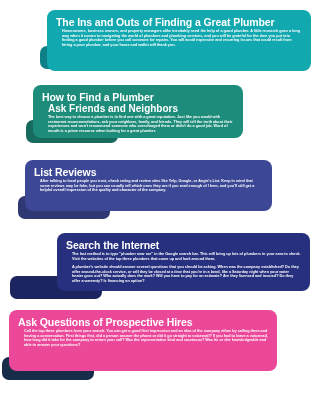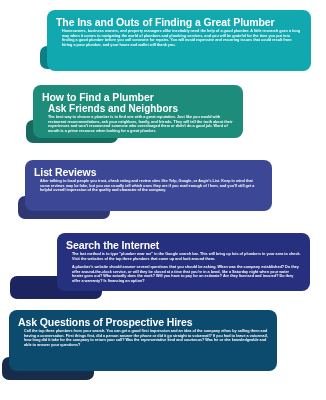--- a/index.html
+++ b/index.html
@@ -113,21 +113,21 @@
     margin-left: 40px;
   }
 
   
   #step-5 .tab {
     left: 2px; top: 357px; width: 92px; height: 23px;
     background: #172C48;
   }
   #step-5 .card {
     left: 9px; top: 310px; width: 268px; height: 61px;
-    background: #0c4a6e;
+    background: #ec4899;
   }
 </style>
 </head>
 <body>
 
 <div id="infographic">
 
   <div class="step" id="step-1">
     <div class="tab"></div>
     <div class="card">

